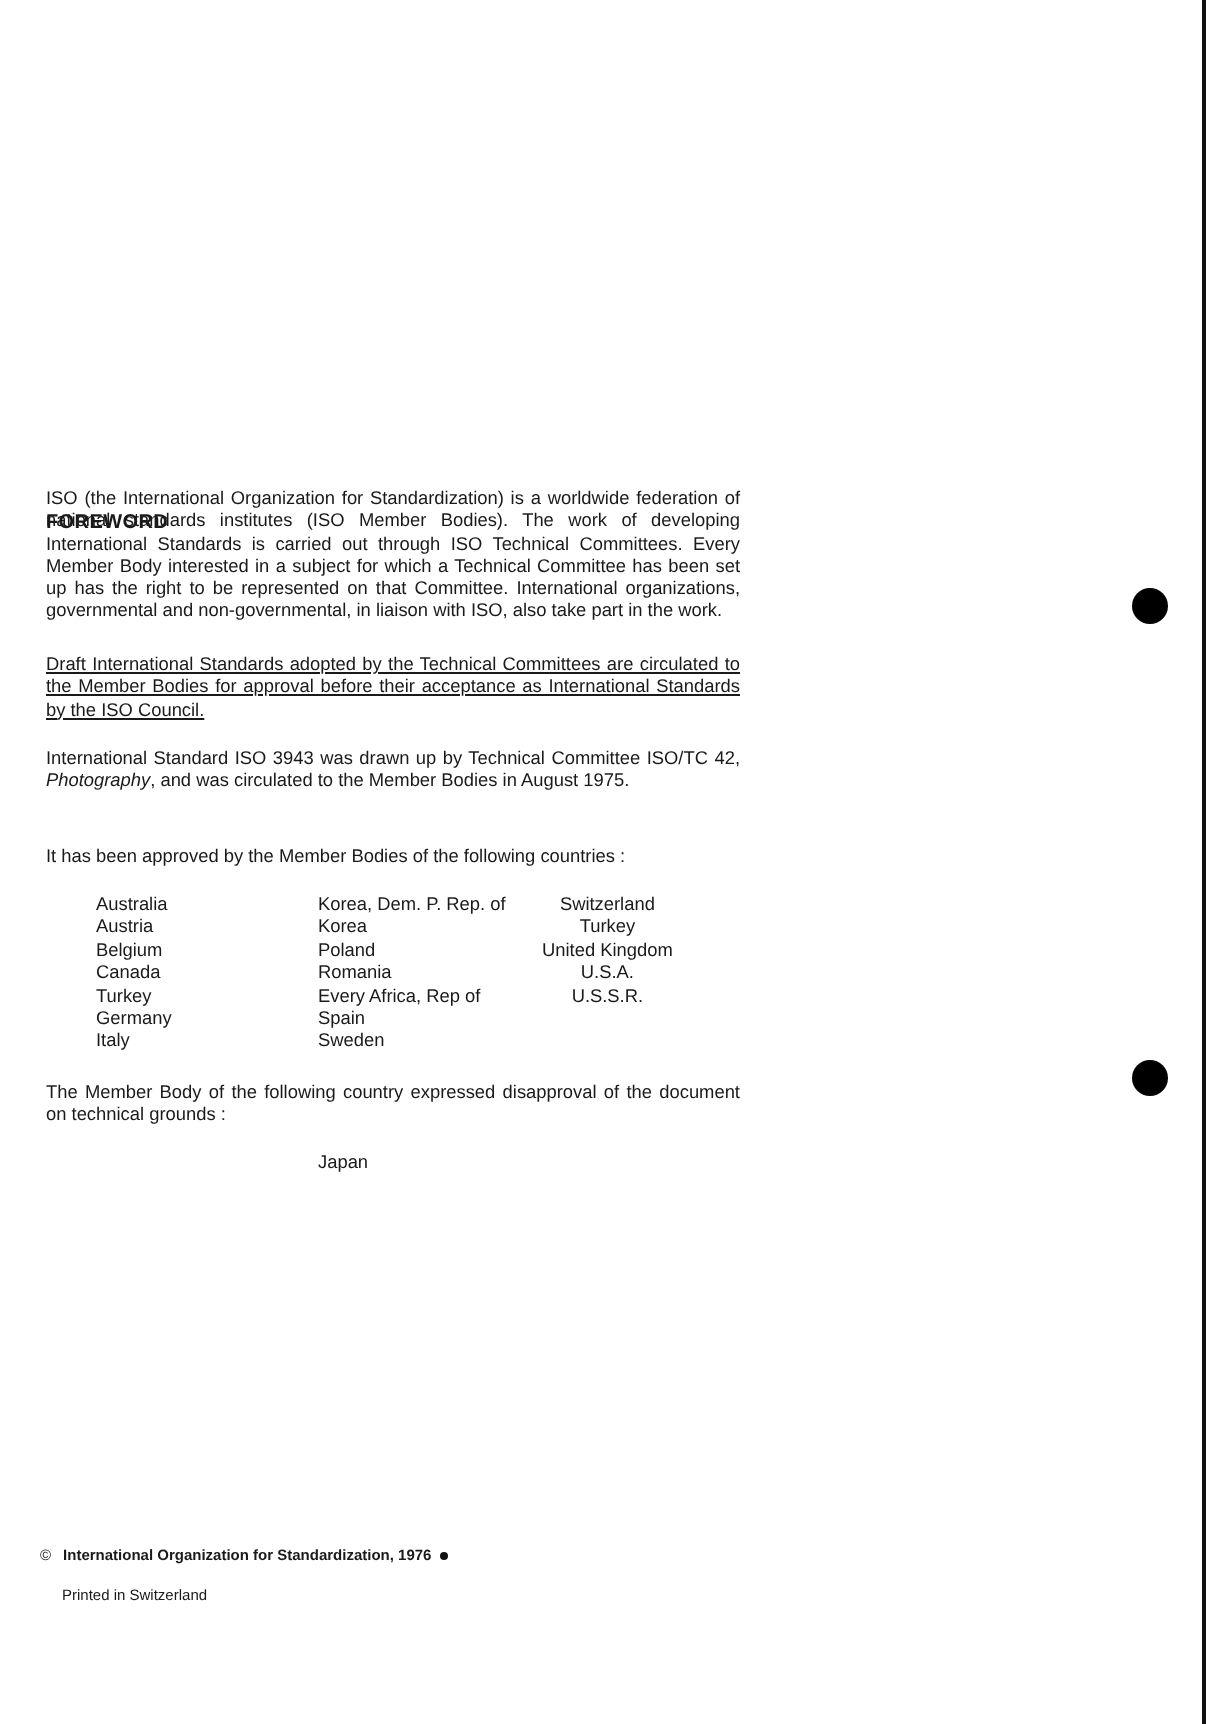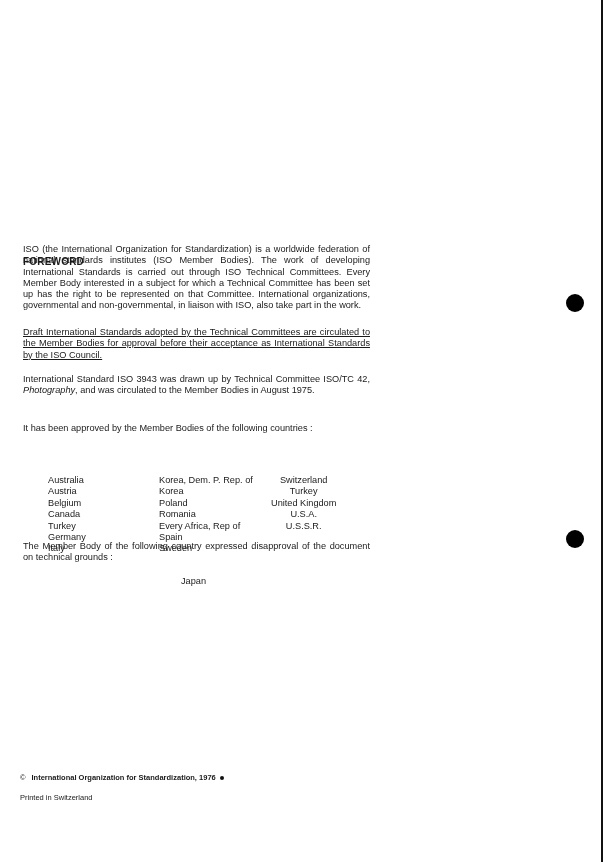--- a/index.html
+++ b/index.html
@@ -16,30 +16,30 @@
     .para {
       position: absolute; left: 23px; width: 347px;
       font-size: 9.2px; line-height: 11.3px; text-align: justify;
     }
     .para.p1 { top: 244px; }
     .para.p2 { top: 327px; text-decoration: underline; }
     .para.p3 { top: 374px; }
     .para.p4 { top: 423px; }
     .para.p5 { top: 541px; }
     .para i { font-style: italic; }
-    .col { position: absolute; top: 447px; font-size: 9.2px; line-height: 11.4px; margin-top: 28px; }
+    .col { position: absolute; top: 447px; font-size: 9.2px; line-height: 11.4px; }
     .col.c1 { left: 48px; }
     .col.c2 { left: 159px; }
     .col.c3 { left: 271px; text-align: center; }
     .col div { white-space: nowrap; }
-    .japan { position: absolute; left: 159px; top: 576px; font-size: 9.2px; margin-left: 22px; }
+    .japan { position: absolute; left: 159px; top: 576px; font-size: 9.2px; }
     .copyright { position: absolute; left: 20px; top: 773px; font-size: 7.5px; font-weight: bold; }
     .copyright .sym { font-weight: normal; margin-right: 6px; }
     .copyright .dot { display: inline-block; width: 4px; height: 4px; border-radius: 50%; background: #111; margin-left: 4px; vertical-align: middle; }
-    .printed { position: absolute; left: 20px; top: 793px; font-size: 7.5px; }
+    .printed { position: absolute; left: 31px; top: 793px; font-size: 7.5px; }
   </style>
 </head>
 <body>
 
 <div class="edge"></div>
 <div class="hole h1"></div>
 <div class="hole h2"></div>
 
 <div class="heading">FOREWORD</div>
 

